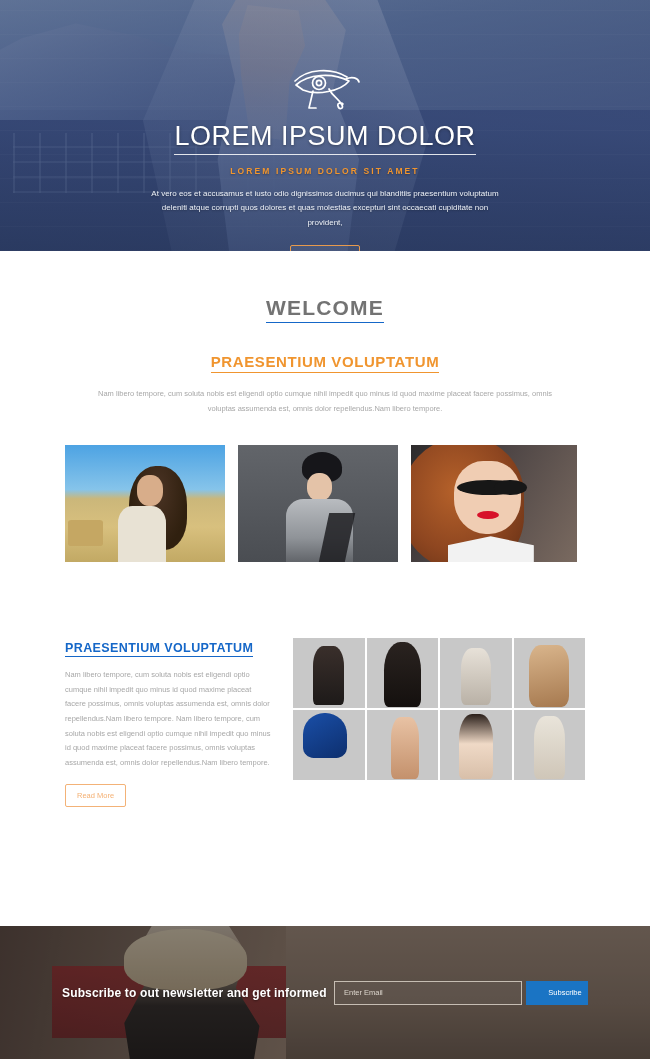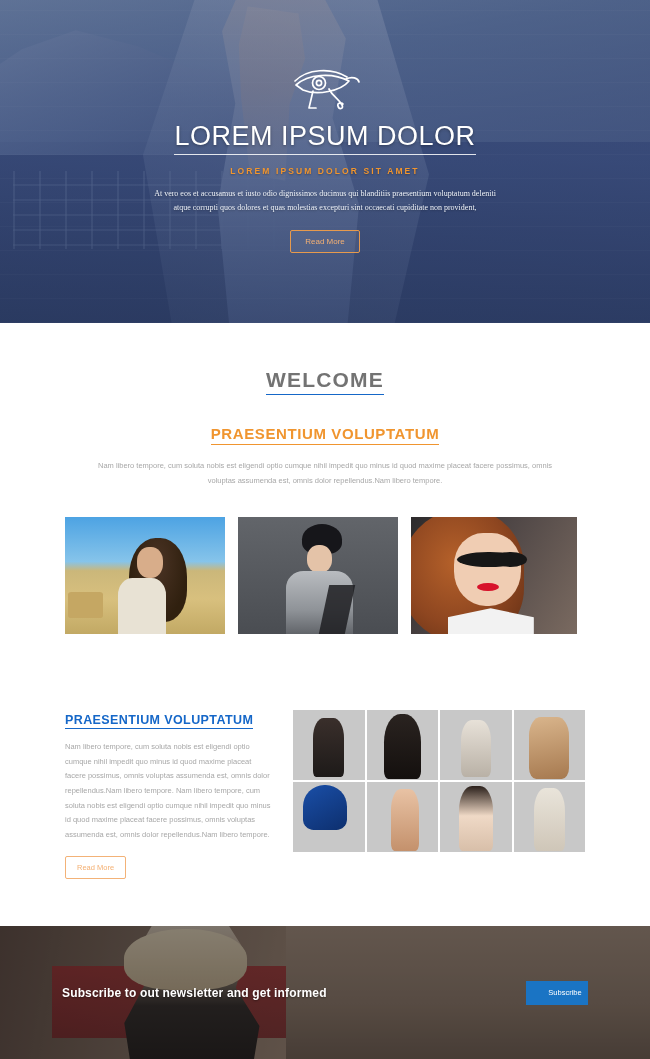--- a/index.html
+++ b/index.html
@@ -6,21 +6,21 @@
   * { margin:0; padding:0; box-sizing:border-box; }
   html, body {
     width:650px; height:1059px;
     font-family:"Liberation Sans", sans-serif;
     background:#ffffff; overflow:hidden;
   }
   .page { position:relative; width:650px; height:1059px; background:#fff; }
 
   
   .hero {
-    position:relative; width:650px; height:323px; overflow:hidden;
+    position:relative; width:650px; height:251px; overflow:hidden;
     background:#40527e;
   }
   .hero-photo { position:absolute; inset:0; }
   
   .hero-photo .sky {
     position:absolute; left:0; top:0; width:100%; height:48%;
     background:linear-gradient(170deg,#8fa6c4 0%,#6e86ab 40%,#55678f 100%);
   }
   .hero-photo .ground {
     position:absolute; left:0; top:44%; width:100%; height:56%;
@@ -84,21 +84,20 @@
   }
   .hero-sub {
     margin-top:11px; font-size:8.5px; font-weight:bold;
     letter-spacing:2.1px; color:#f0952f;
     text-shadow:0 1px 2px rgba(0,0,0,.3);
   }
   .hero-text {
     margin-top:11px; width:352px; text-align:center;
     font-size:8px; line-height:1.85; color:#eef2f8;
     text-shadow:0 1px 2px rgba(0,0,0,.3);
-    font-family:Liberation Serif, serif;
   }
   .hero-btn {
     margin-top:14px; display:inline-block;
     padding:6px 14px; font-size:8px; color:#f4b073;
     background:rgba(255,255,255,.06);
     border:1px solid #e79a4d; border-radius:2px;
     cursor:pointer; text-decoration:none;
   }
 
   
@@ -401,18 +400,19 @@
     <div class="sub-photo">
       <div class="wall"></div>
       <div class="redwall"></div>
       <div class="person"></div>
       <div class="hairblonde"></div>
     </div>
     <div class="sub-tint"></div>
     <div class="sub-inner">
       <div class="sub-headline">Subscribe to out newsletter and get informed</div>
       <div class="sub-form">
+        <input class="sub-input" type="text" placeholder="Enter Email" style="">
         <button class="sub-btn">Subscribe</button>
       </div>
     </div>
   </section>
 
 </div>
 
 </body></html>

